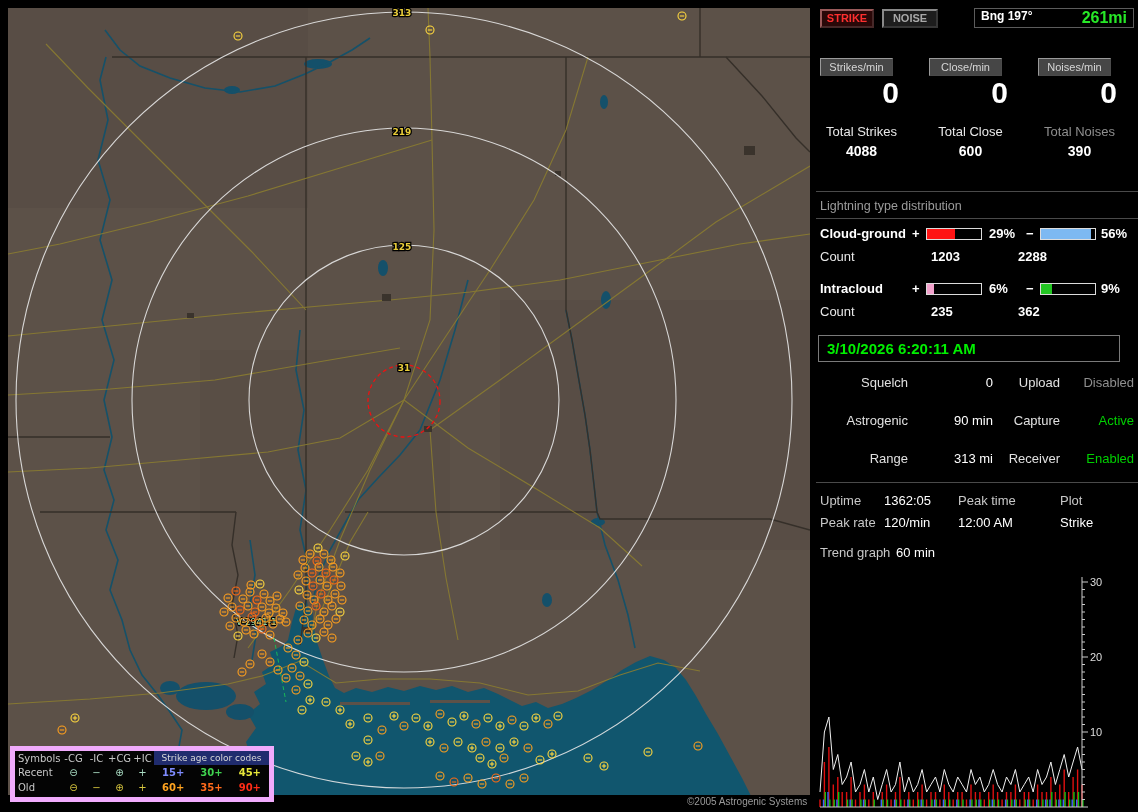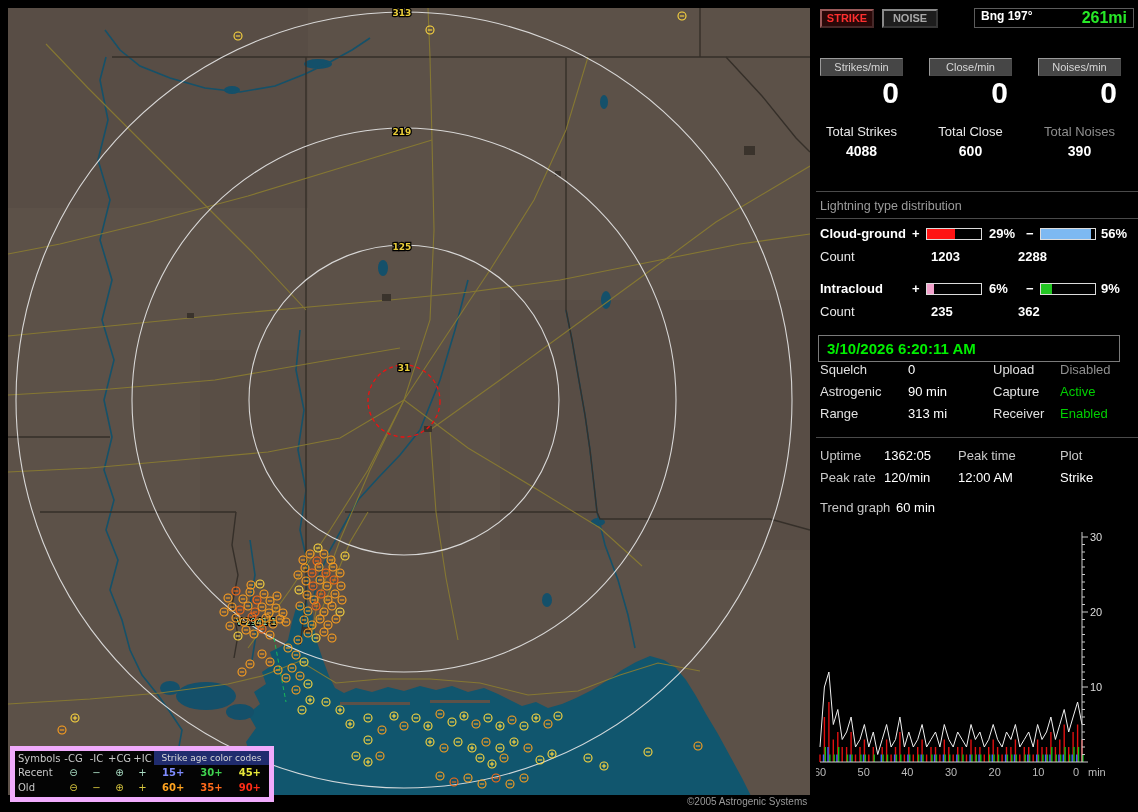--- a/index.html
+++ b/index.html
@@ -30,21 +30,21 @@
   }
   .top-row{display:flex;align-items:center;margin:0 4px;gap:8px;height:20px;}
   button{font-family:"Liberation Sans",sans-serif;cursor:pointer;}
   .btn-strike{width:54px;height:19px;background:#2a0808;border:2px outset #9a5a5a;color:#ff2f2f;font-weight:bold;font-size:11px;padding:0;}
   .btn-noise{width:56px;height:19px;background:#1d1d1d;border:2px outset #8a8a8a;color:#a8a8a8;font-weight:bold;font-size:11px;padding:0;}
   .bearing{margin-left:auto;width:146px;height:18px;background:#000;border:1px solid #5c5c5c;display:flex;justify-content:space-between;align-items:flex-start;padding:0 6px;}
   .bearing .bng{color:#fff;font-weight:bold;font-size:12px;}
   .bearing .bdist{color:#27e827;font-weight:bold;font-size:16px;}
   .rates,.totals{display:grid;grid-template-columns:83px 83px 83px;column-gap:26px;margin:0 16px 0 4px;}
   .rates{margin-top:30px;}
-  .rate-btn{width:83px;height:18px;background:#464646;border:1px solid;border-color:#9a9a9a #4a4a4a #4a4a4a #9a9a9a;color:#d6d6d6;font-size:11px;padding:0;}
+  .rate-btn{width:73px;height:18px;background:#464646;border:1px solid;border-color:#9a9a9a #4a4a4a #4a4a4a #9a9a9a;color:#d6d6d6;font-size:11px;padding:0;}
   .rate-val{width:100%;text-align:right;padding-right:4px;box-sizing:border-box;color:#fff;font-size:30px;font-weight:bold;line-height:34px;}
   .totals{margin-top:14px;}
   .tot-col{text-align:center;}
   .tot-label{font-size:13px;color:#e8e8e8;}
   .tot-label.dim{color:#8f8f8f;}
   .tot-val{margin-top:4px;font-size:14px;font-weight:bold;color:#fff;}
   .sep{border-top:1px solid #4a4a4a;margin-top:32px;}
   .sep2{border-top:1px solid #4a4a4a;margin-top:16px;}
   .dist-title{margin-top:3px;padding:4px 4px 5px 4px;color:#9c9c9c;font-size:12.5px;border-bottom:1px solid #4a4a4a;}
   .dist-row{display:grid;grid-template-columns:92px 14px 58px 42px 14px 56px 1fr;align-items:center;padding:0 4px;margin-top:7px;}
@@ -52,21 +52,21 @@
   .dist-label{font-weight:bold;color:#fff;}
   .sign{color:#fff;font-weight:bold;text-align:left;}
   .bar{display:inline-block;width:54px;height:10px;border:1px solid #dcdcdc;background:#000;overflow:hidden;}
   .bar .fill{display:block;height:100%;}
   .pct{font-weight:bold;color:#fff;padding-left:5px;}
   .count-row{display:flex;align-items:center;padding:0 4px;margin-top:8px;}
   .count-row .cl{width:92px;color:#e8e8e8;}
   .count-row .c1{margin-left:19px;width:68px;font-weight:bold;color:#fff;}
   .count-row .c2{margin-left:19px;font-weight:bold;color:#fff;}
   .datetime{margin:16px 18px 0 2px;border:1px solid #7a7a7a;padding:4px 8px;color:#00ef00;font-weight:bold;font-size:15px;}
-  .status-grid{display:grid;grid-template-columns:88px 85px 67px 1fr;row-gap:7px;padding:0 4px;}
+  .status-grid{display:grid;grid-template-columns:88px 85px 67px 1fr;row-gap:23px;padding:0 4px;margin-top:13px;text-align:right;}
   .status-grid .lab{color:#e0e0e0;}
   .val{color:#fff;}
   .val.dim{color:#8f8f8f;}
   .val.green{color:#00d000;}
   .stats-grid{display:grid;grid-template-columns:64px 74px 102px 1fr;row-gap:7px;padding:0 4px;margin-top:10px;}
   .stats-grid .lab{color:#c8c8c8;}
   .stats-grid .val{color:#fff;}
   .trend-row{display:flex;padding:0 4px;margin-top:15px;}
   .trend-row .lab{width:68px;color:#c8c8c8;white-space:nowrap;}
   .trend-row .val{margin-left:8px;color:#fff;}

